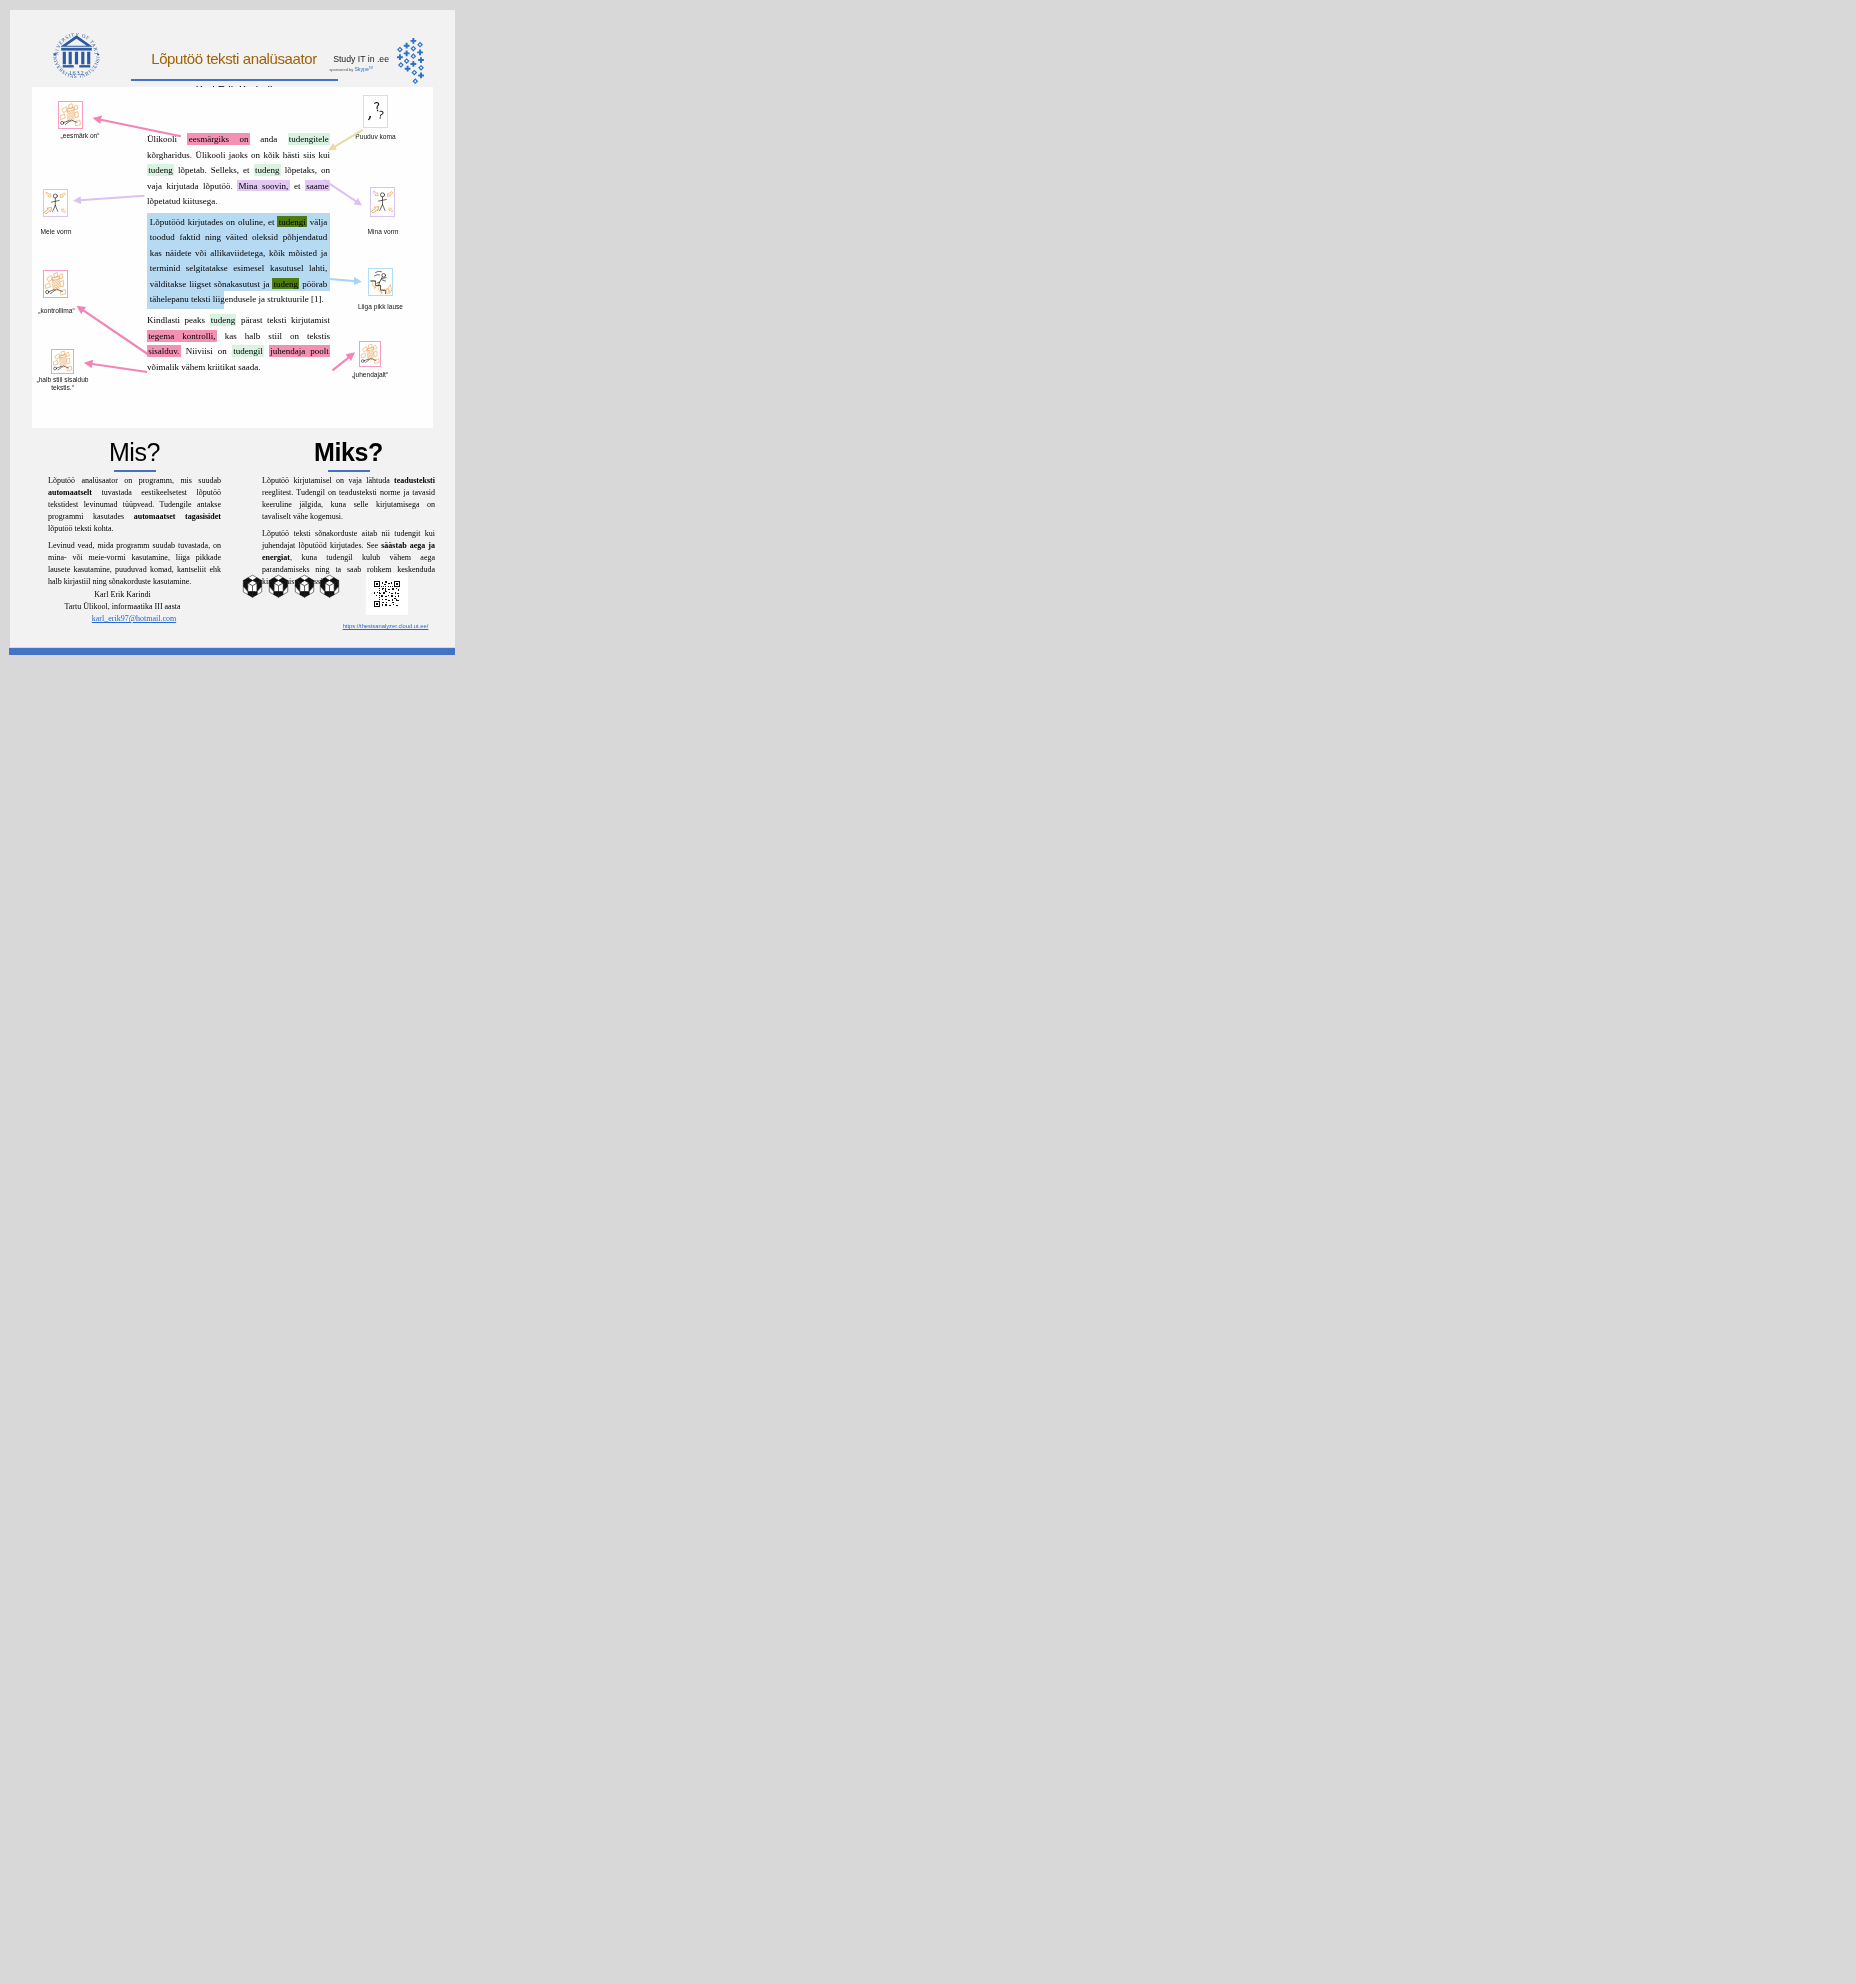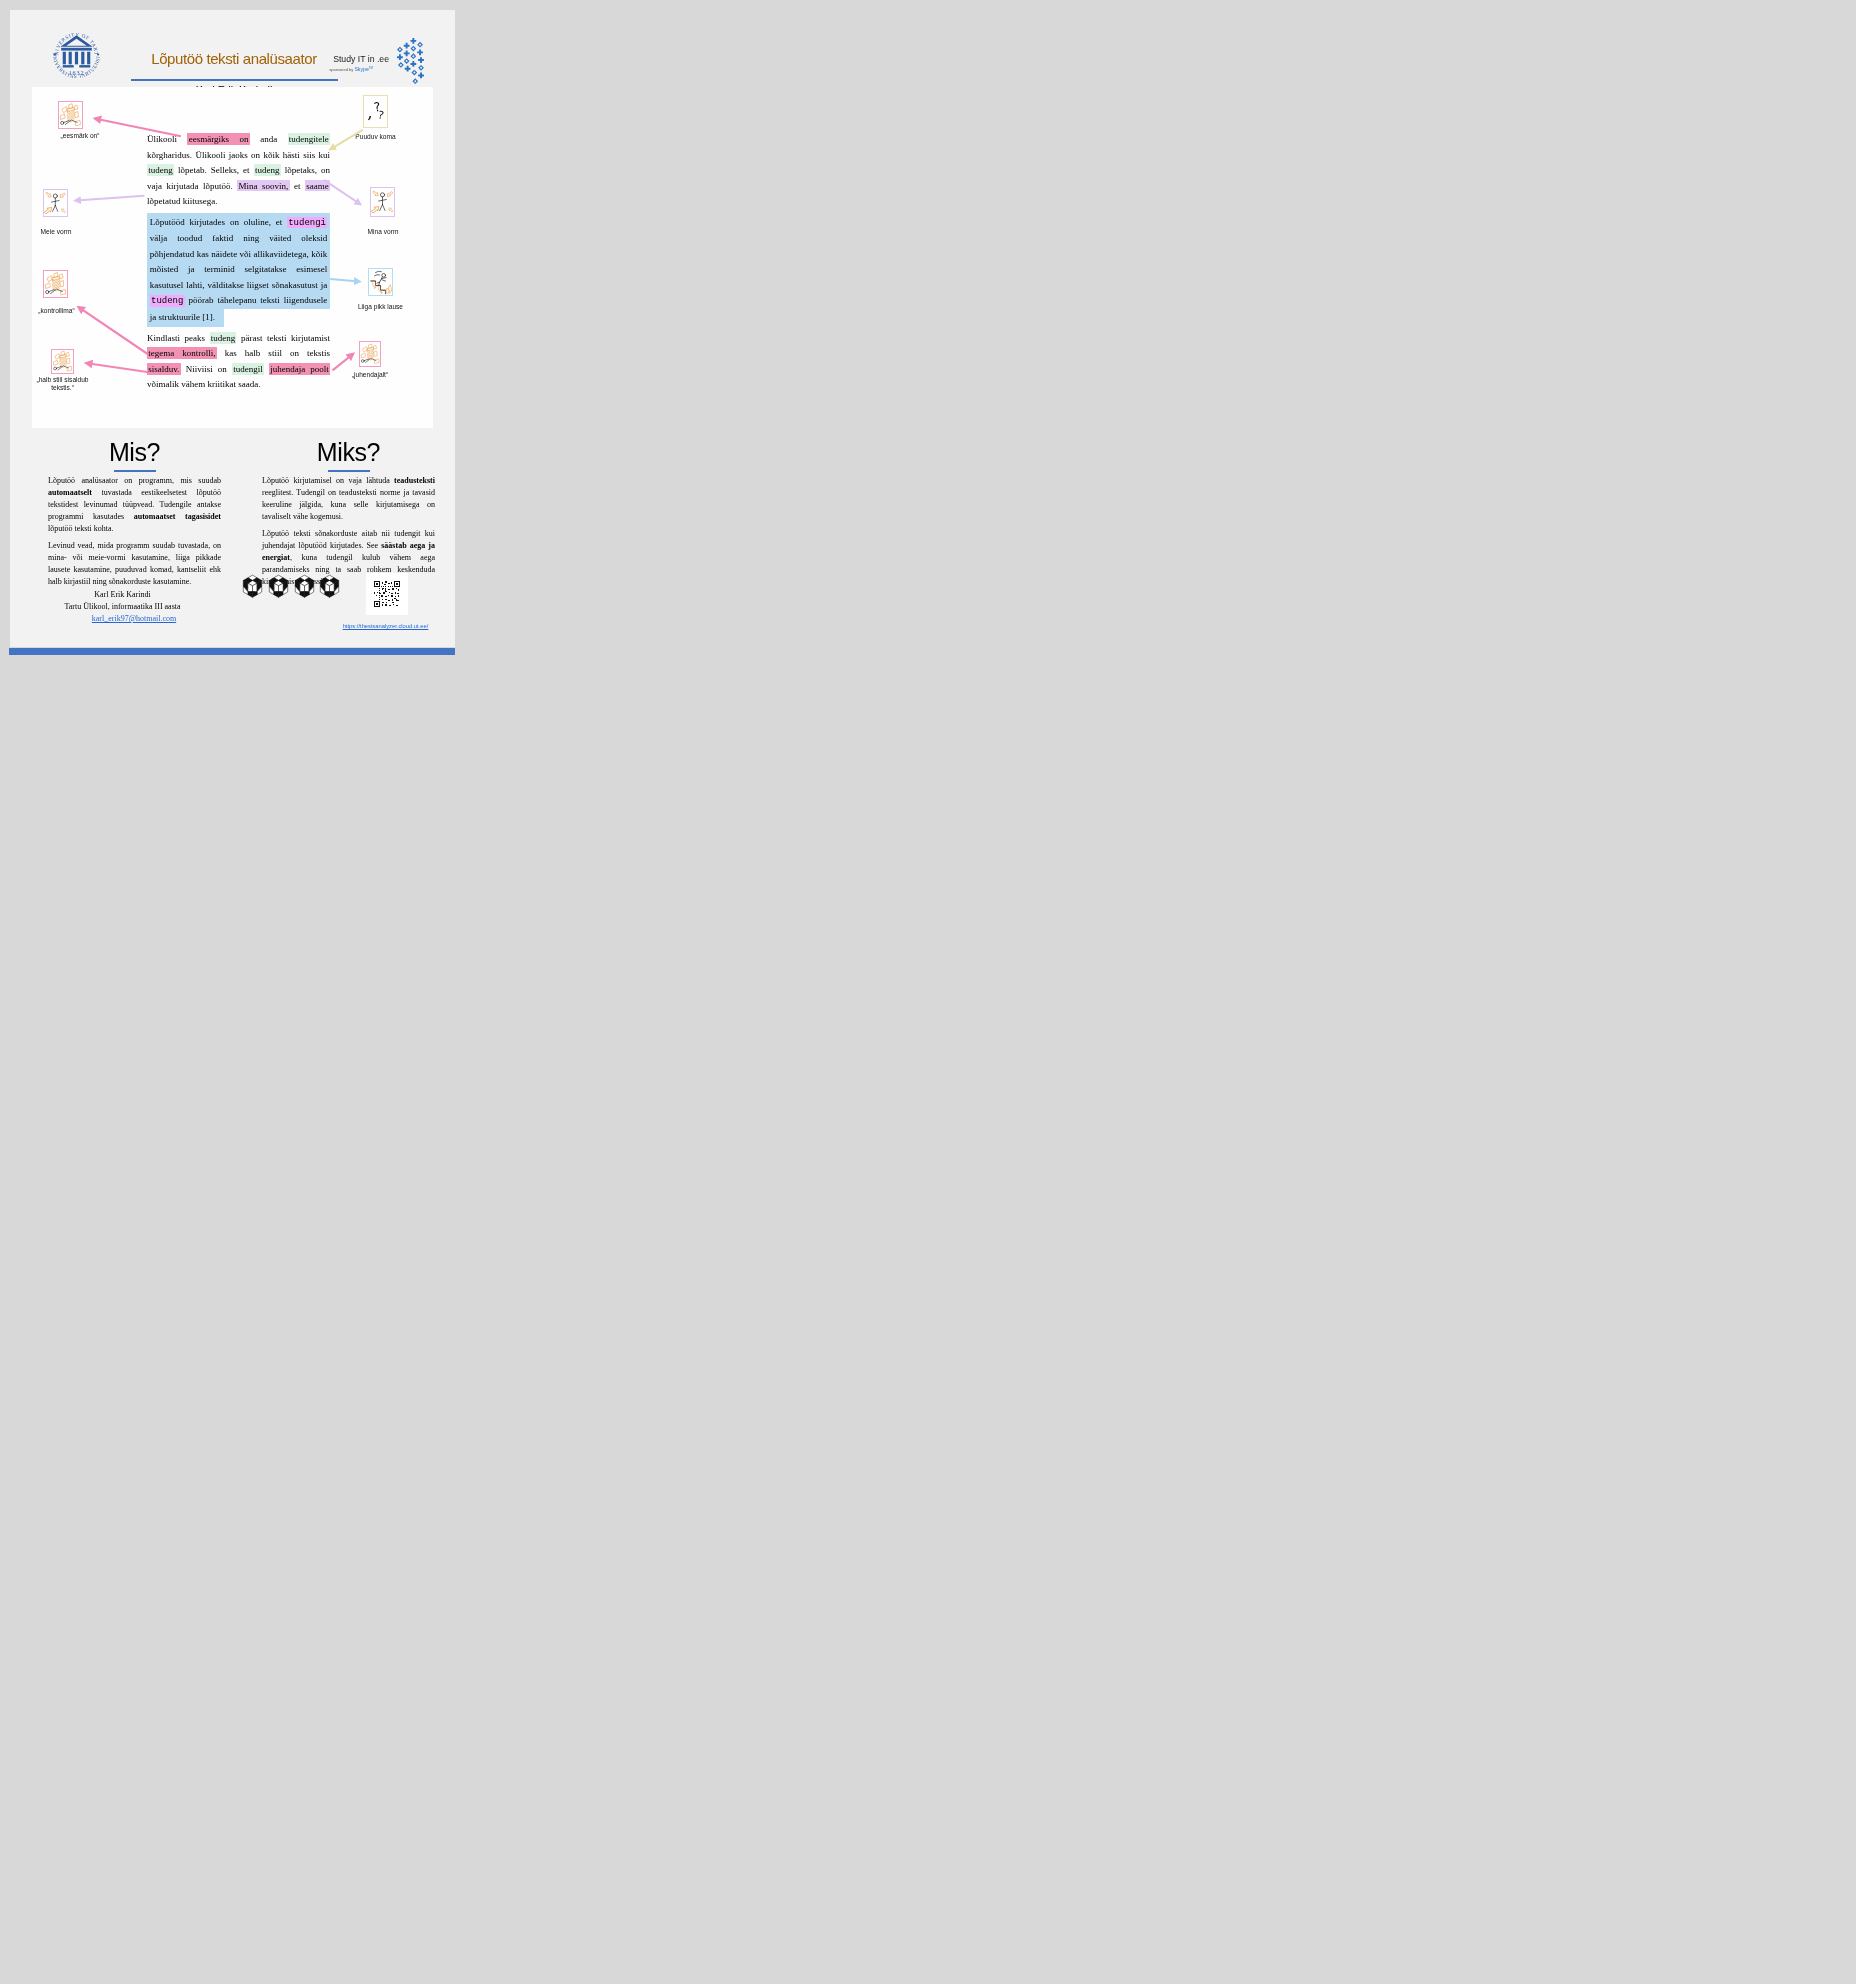--- a/index.html
+++ b/index.html
@@ -27,21 +27,21 @@
             text-align:justify;color:#000;}
   .text-col p{margin:0;}
   .para1{margin-bottom:3.6px !important;}
   .para3{margin-top:4px !important;}
   .hl{padding:0.8px 1.2px;-webkit-box-decoration-break:clone;box-decoration-break:clone;}
   .hl-pink{background:#f291b4;}
   .hl-green{background:#d9f2e2;}
   .hl-purple{background:#e2c8f2;}
   .blue-block{background:#b5daf2;padding:1.6px 2.8px;margin:0 -2.8px;position:relative;z-index:0;}
   .blue-block span{position:relative;z-index:2;}
-  .blue-block span.hl-green{background:#f0abfc;font-family:Liberation Mono, monospace;}
+  .blue-block span.hl-green{background:#4d7c0f;}
   .blue-block:after{content:"";position:absolute;right:0;bottom:0;height:18px;
                     width:calc(100% - 77px);background:#fefefe;z-index:1;}
   
   .card{position:absolute;background:#fff;border:0.8px solid;box-sizing:border-box;}
   .card svg{width:100%;height:100%;display:block;}
   .ilabel{position:absolute;text-align:center;font-size:6.6px;line-height:8.3px;color:#141414;}
   
   .sec-heading{position:absolute;text-align:center;font-size:25px;letter-spacing:-0.4px;color:#000;}
   .sec-underline{width:42px;height:2px;background:#4472c4;margin:3.2px auto 0 auto;}
   .sec-par{position:absolute;font-family:"Liberation Serif",serif;font-size:8px;
@@ -327,21 +327,21 @@
 
     <div class="sec-heading" style="left:33px;top:428px;width:183px;">
       <span>Mis?</span>
       <div class="sec-underline"></div>
     </div>
     <div class="sec-par" style="left:33px;top:460px;width:183px;">
       <p><span>Lõputöö analüsaator on programm, mis suudab </span><span class="b">automaatselt</span><span> tuvastada eestikeelsetest lõputöö tekstidest levinumad tüüpvead. Tudengile antakse programmi kasutades </span><span class="b">automaatset tagasisidet</span><span> lõputöö teksti kohta.</span></p>
       <p><span>Levinud vead, mida programm suudab tuvastada, on mina- või meie-vormi kasutamine, liiga pikkade lausete kasutamine, puuduvad komad, kantseliit ehk halb kirjastiil ning sõnakorduste kasutamine.</span></p>
     </div>
 
-    <div class="sec-heading" style="left:247px;top:428px;width:183px;">
+    <div class="sec-heading" style="left:247px;top:428px;width:183px;font-weight:bold;">
       <span>Miks?</span>
       <div class="sec-underline"></div>
     </div>
     <div class="sec-par" style="left:247px;top:460px;width:183px;">
       <p><span>Lõputöö kirjutamisel on vaja lähtuda </span><span class="b">teadusteksti</span><span> reeglitest. Tudengil on teadusteksti norme ja tavasid keeruline jälgida, kuna selle kirjutamisega on tavaliselt vähe kogemusi.</span></p>
       <p><span>Lõputöö teksti sõnakorduste aitab nii tudengit kui juhendajat lõputööd kirjutades. See </span><span class="b">säästab aega ja energiat</span><span>, kuna tudengil kulub vähem aega parandamiseks ning ta saab rohkem keskenduda kirjutamisprotsessile.</span></p>
     </div>
 
     <div class="contact">
       <div>Karl Erik Karindi</div>

